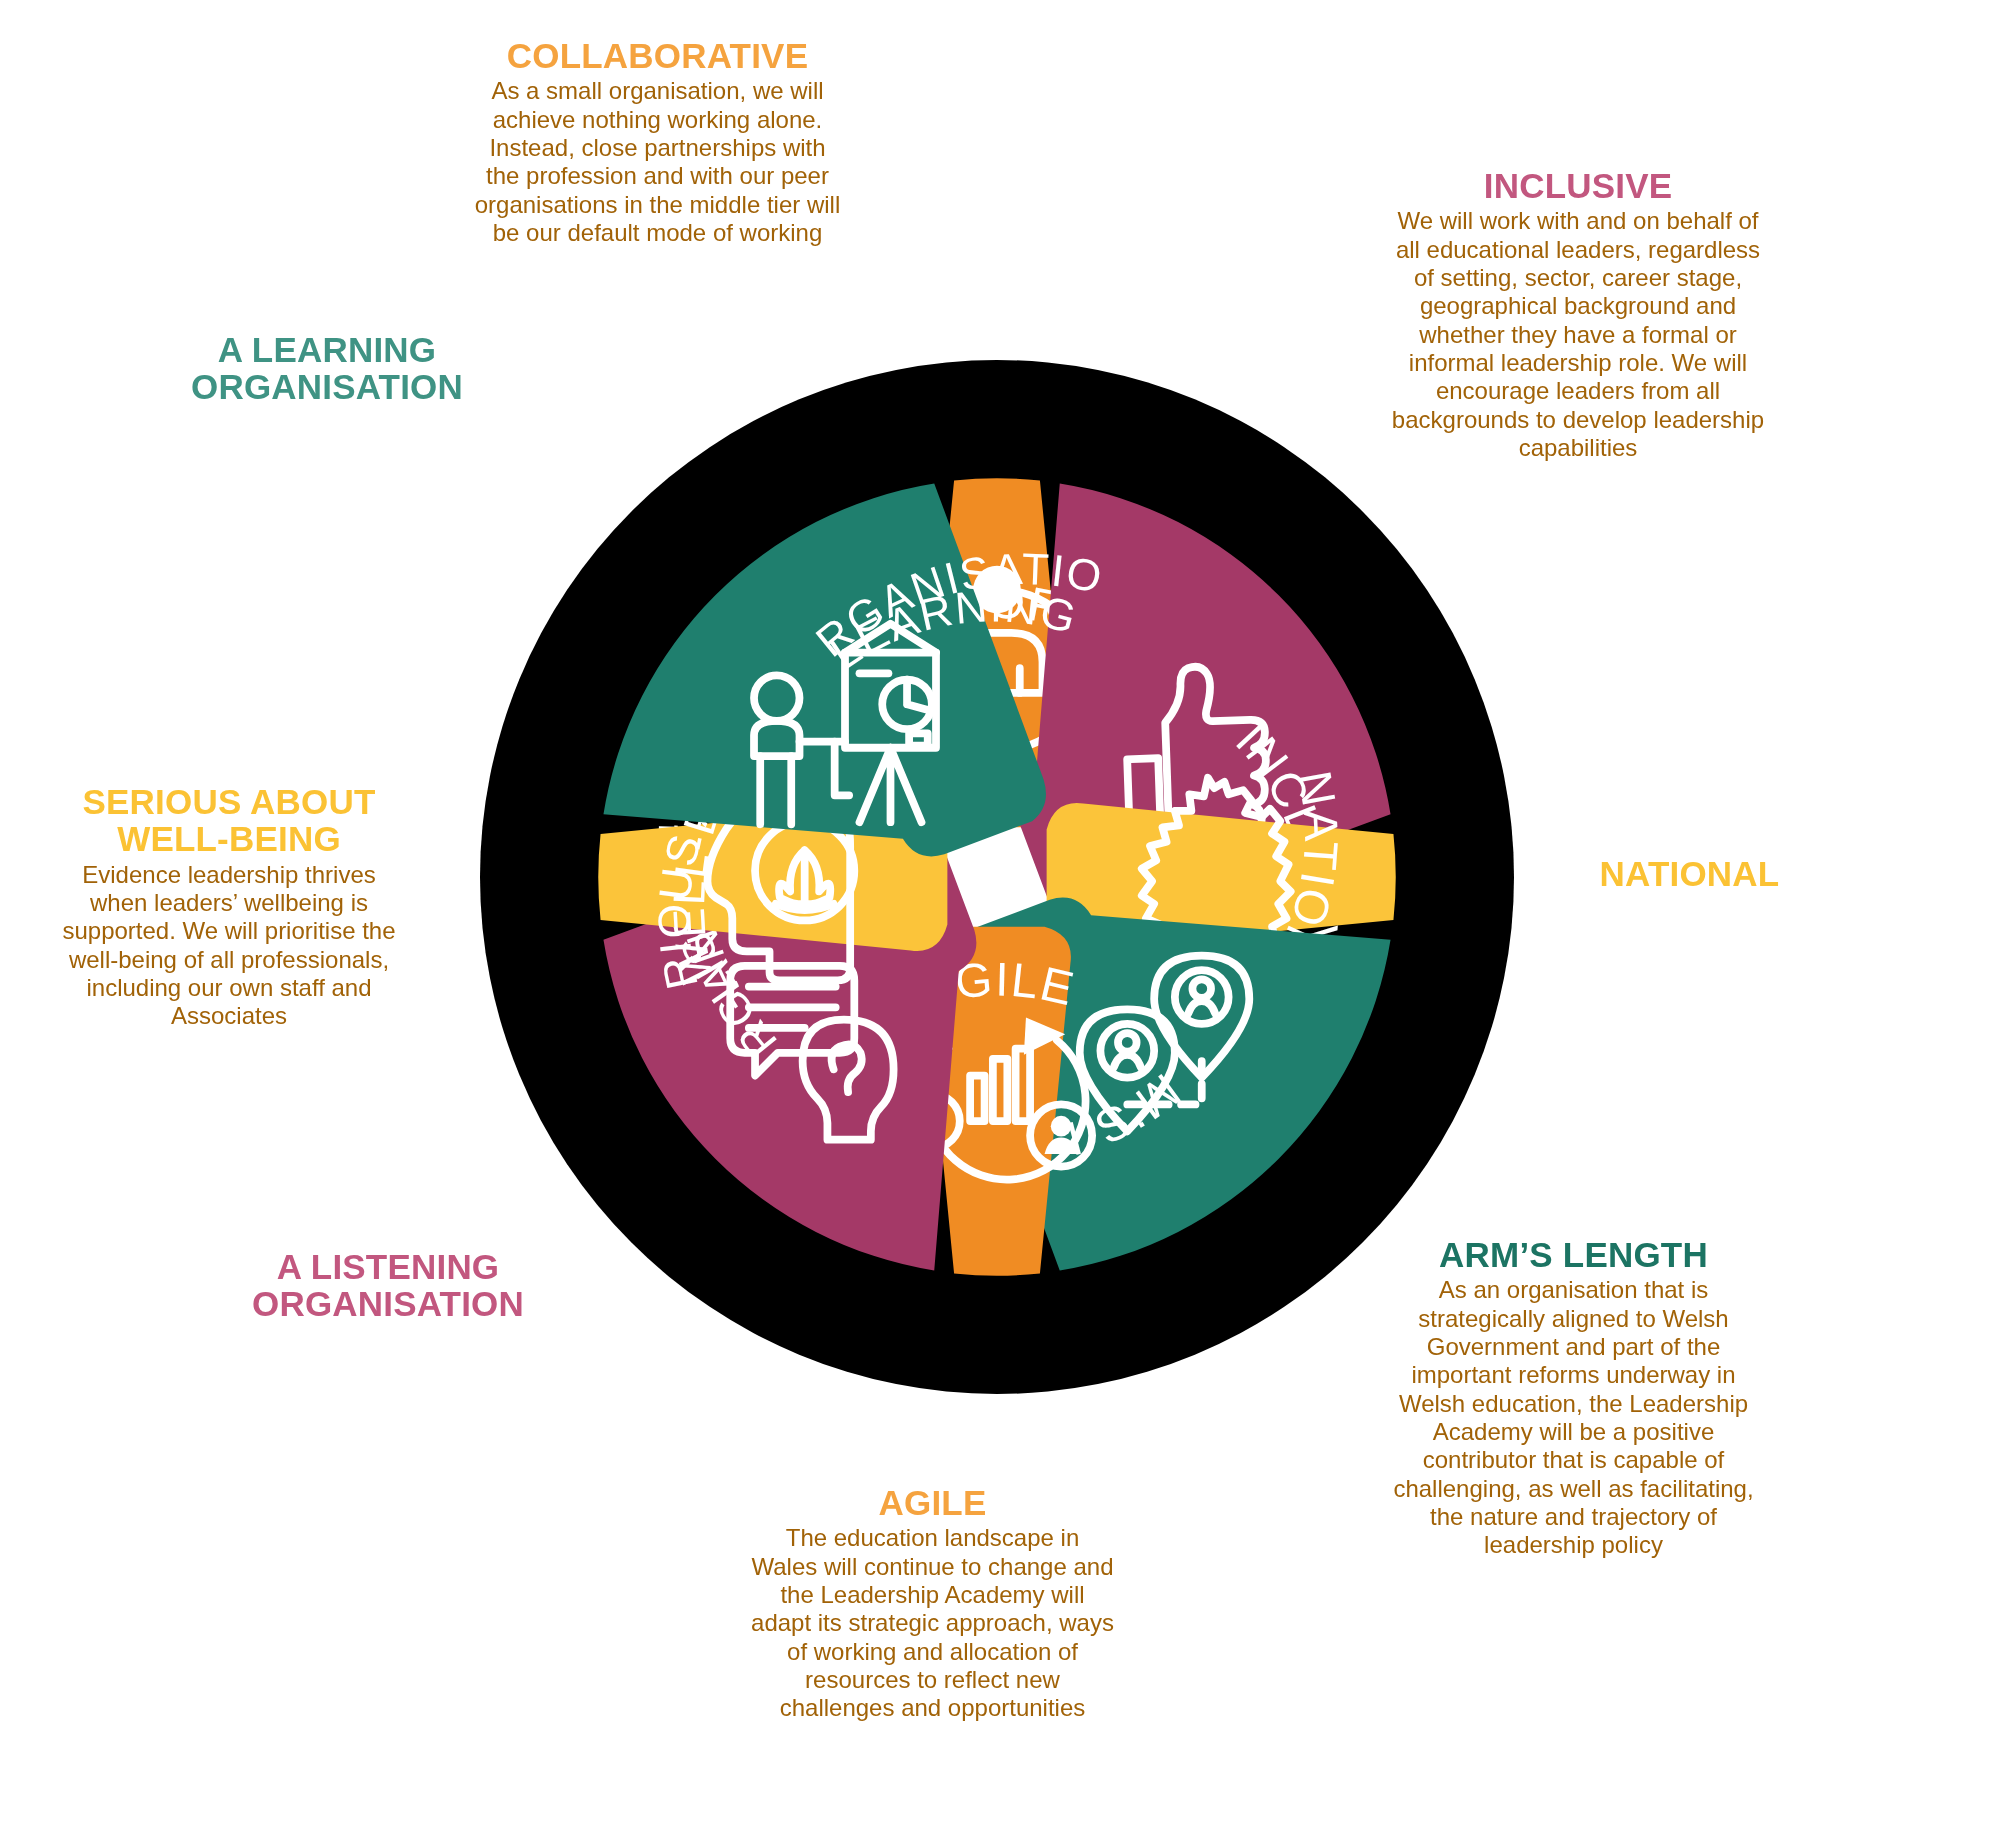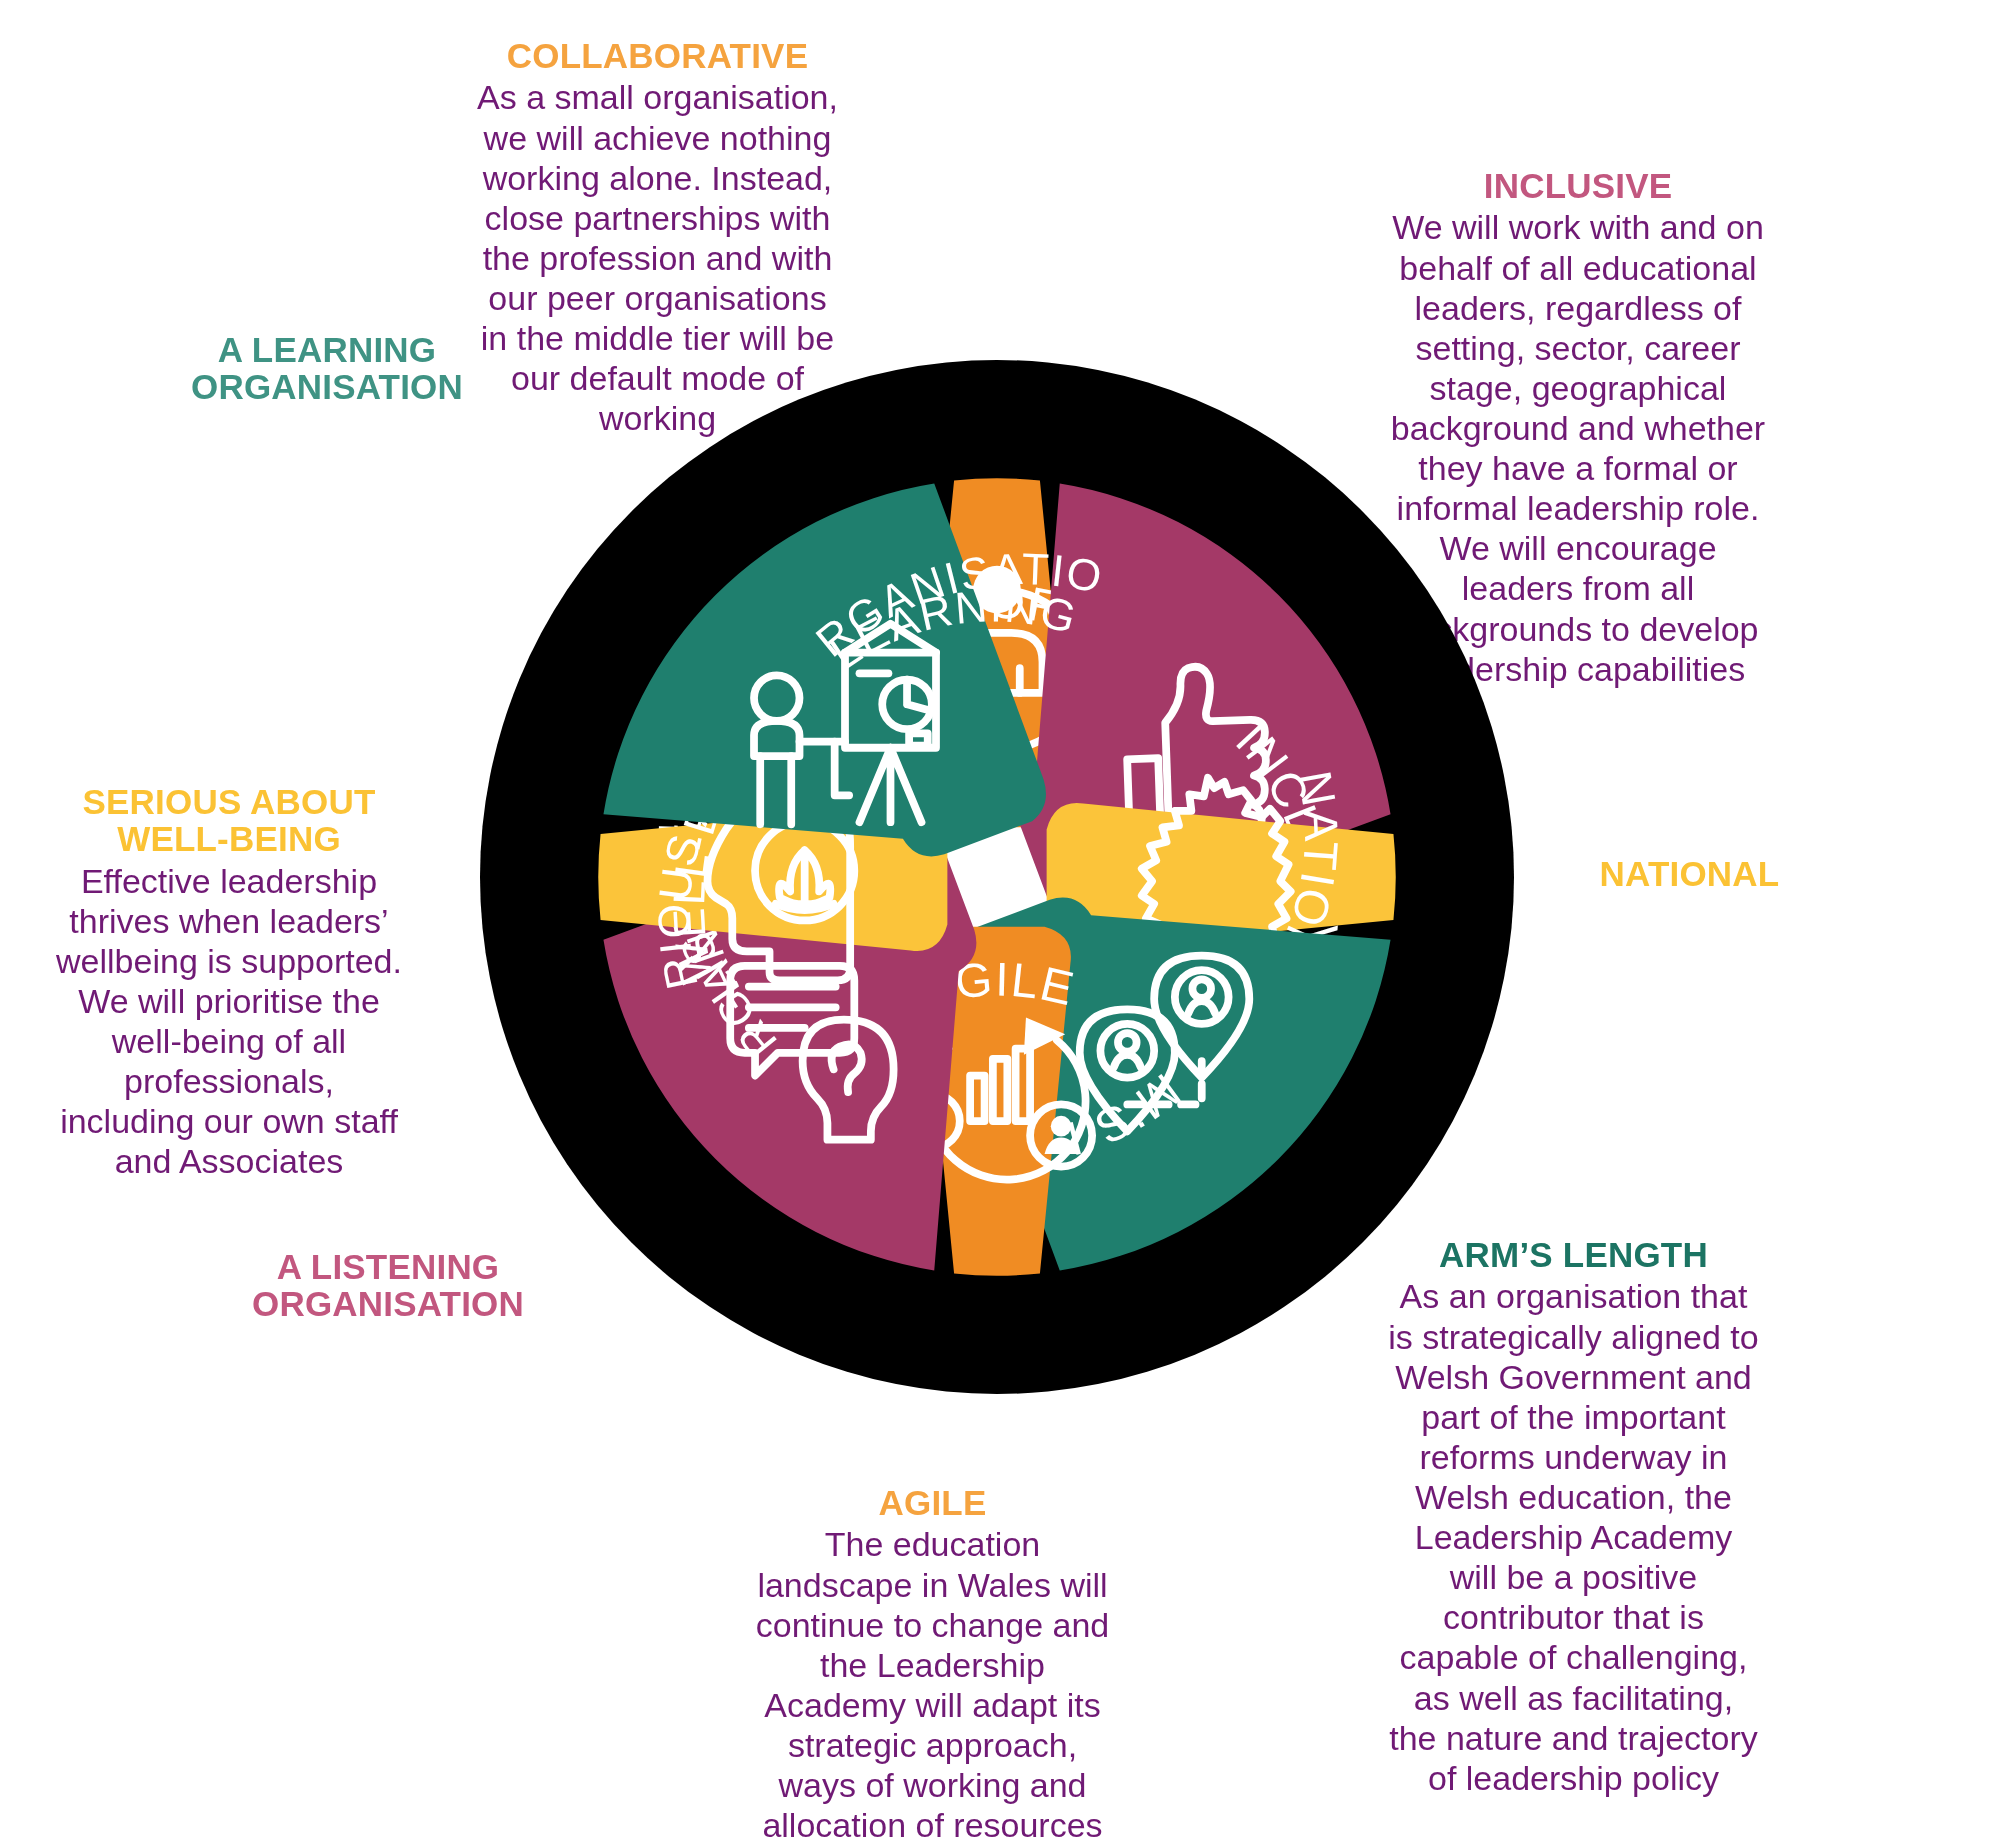--- a/index.html
+++ b/index.html
@@ -16,23 +16,23 @@
   .callout { position: absolute; text-align: center; }
   .callout .head {
     font-weight: bold;
     font-size: 35px;
     line-height: 1.06;
     letter-spacing: 0.2px;
     margin-bottom: 3.4px;
     text-transform: uppercase;
   }
   .callout .body {
-    font-size: 34px;
+    font-size: 24px;
     line-height: 1.18;
-    color: #701a75;
+    color: #a16207;
   }
 
   
   #cb-collaborative { left: 472px;  top: 37px;   width: 371px; }
   #cb-inclusive     { left: 1383px; top: 167px;  width: 390px; }
   #cb-national      { left: 1521px; top: 855px; width: 337px; }
   #cb-armslength    { left: 1388px; top: 1236px; width: 371px; }
   #cb-agile         { left: 751px;  top: 1484px; width: 363px; }
   #cb-listening     { left: 194px;  top: 1248px; width: 388px; }
   #cb-wellbeing     { left: 56px;   top: 783px;  width: 346px; }
@@ -90,21 +90,21 @@
       <div>A LISTENING</div>
       <div>ORGANISATION</div>
     </div>
   </div>
 
   <div class="callout" id="cb-wellbeing">
     <div class="head" style="color:#FBC234">
       <div>SERIOUS ABOUT</div>
       <div>WELL-BEING</div>
     </div>
-    <div class="body">Effective leadership thrives when leaders’ wellbeing is supported. We will prioritise the well-being of all professionals, including our own staff and Associates</div>
+    <div class="body">Evidence leadership thrives when leaders’ wellbeing is supported. We will prioritise the well-being of all professionals, including our own staff and Associates</div>
   </div>
 
   <div class="callout" id="cb-learning">
     <div class="head" style="color:#3F9384">
       <div>A LEARNING</div>
       <div>ORGANISATION</div>
     </div>
   </div>
 
   <div id="wheel">

